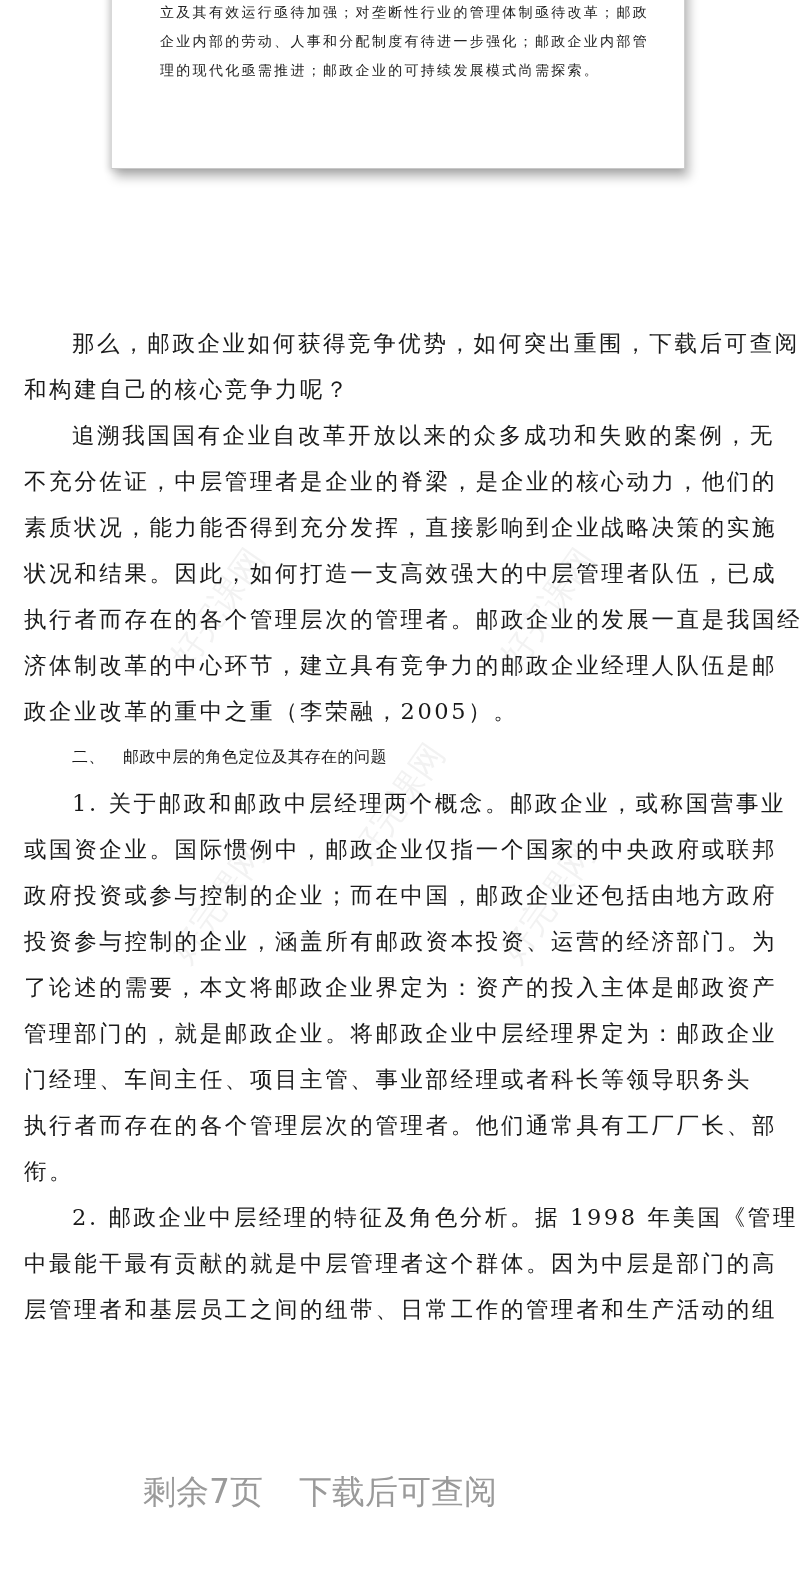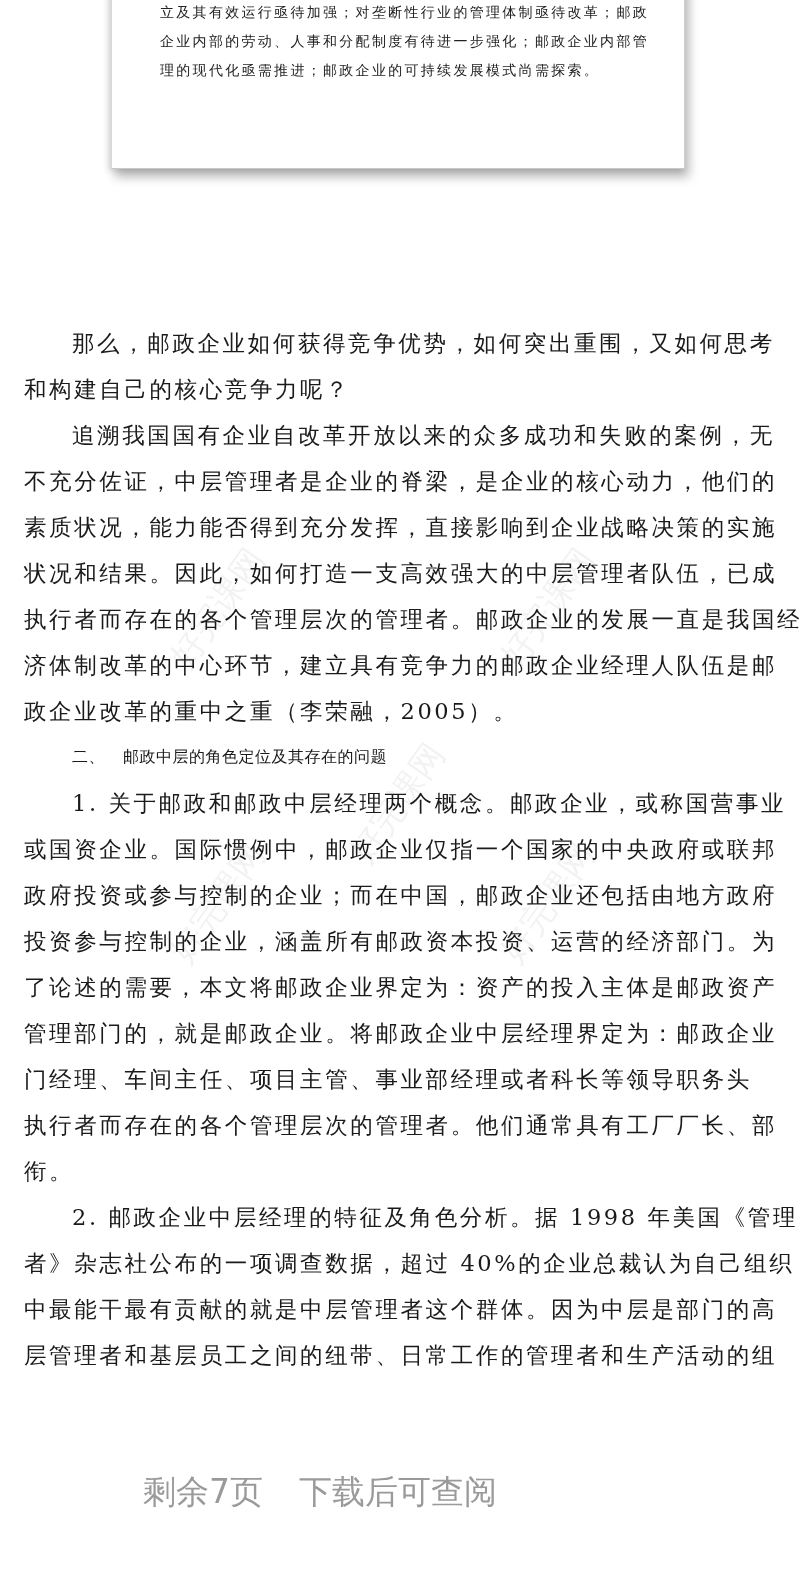--- a/index.html
+++ b/index.html
@@ -98,21 +98,21 @@
   </div>
 </div>
 
 <div class="watermark" style="left:150px; top:585px;">好完课网</div>
 <div class="watermark" style="left:480px; top:585px;">好完课网</div>
 <div class="watermark" style="left:330px; top:780px;">好完课网</div>
 <div class="watermark" style="left:150px; top:880px;">好完课网</div>
 <div class="watermark" style="left:480px; top:880px;">好完课网</div>
 
 <div class="main">
-  <span class="line indent">那么，邮政企业如何获得竞争优势，如何突出重围，又如何思考</span>
+  <span class="line indent">那么，邮政企业如何获得竞争优势，如何突出重围，下载后可查阅</span>
   <span class="line">和构建自己的核心竞争力呢？</span>
   <span class="line indent">追溯我国国有企业自改革开放以来的众多成功和失败的案例，无</span>
   <span class="line">不充分佐证，中层管理者是企业的脊梁，是企业的核心动力，他们的</span>
   <span class="line">素质状况，能力能否得到充分发挥，直接影响到企业战略决策的实施</span>
   <span class="line">状况和结果。因此，如何打造一支高效强大的中层管理者队伍，已成</span>
   <span class="line">执行者而存在的各个管理层次的管理者。邮政企业的发展一直是我国经</span>
   <span class="line">济体制改革的中心环节，建立具有竞争力的邮政企业经理人队伍是邮</span>
   <span class="line">政企业改革的重中之重（李荣融，2005）。</span>
 
   <div class="line heading">
@@ -122,20 +122,19 @@
   <span class="line indent">1. 关于邮政和邮政中层经理两个概念。邮政企业，或称国营事业</span>
   <span class="line">或国资企业。国际惯例中，邮政企业仅指一个国家的中央政府或联邦</span>
   <span class="line">政府投资或参与控制的企业；而在中国，邮政企业还包括由地方政府</span>
   <span class="line">投资参与控制的企业，涵盖所有邮政资本投资、运营的经济部门。为</span>
   <span class="line">了论述的需要，本文将邮政企业界定为：资产的投入主体是邮政资产</span>
   <span class="line">管理部门的，就是邮政企业。将邮政企业中层经理界定为：邮政企业</span>
   <span class="line">门经理、车间主任、项目主管、事业部经理或者科长等领导职务头</span>
   <span class="line">执行者而存在的各个管理层次的管理者。他们通常具有工厂厂长、部</span>
   <span class="line">衔。</span>
   <span class="line indent">2. 邮政企业中层经理的特征及角色分析。据 1998 年美国《管理</span>
-  <span class="line">者》杂志社公布的一项调查数据，超过 40%的企业总裁认为自己组织</span>
   <span class="line">中最能干最有贡献的就是中层管理者这个群体。因为中层是部门的高</span>
   <span class="line">层管理者和基层员工之间的纽带、日常工作的管理者和生产活动的组</span>
 </div>
 
 <div class="remaining">
   <span>剩余7页</span><span class="gap"></span><span>下载后可查阅</span>
 </div>
 
 </body></html>

